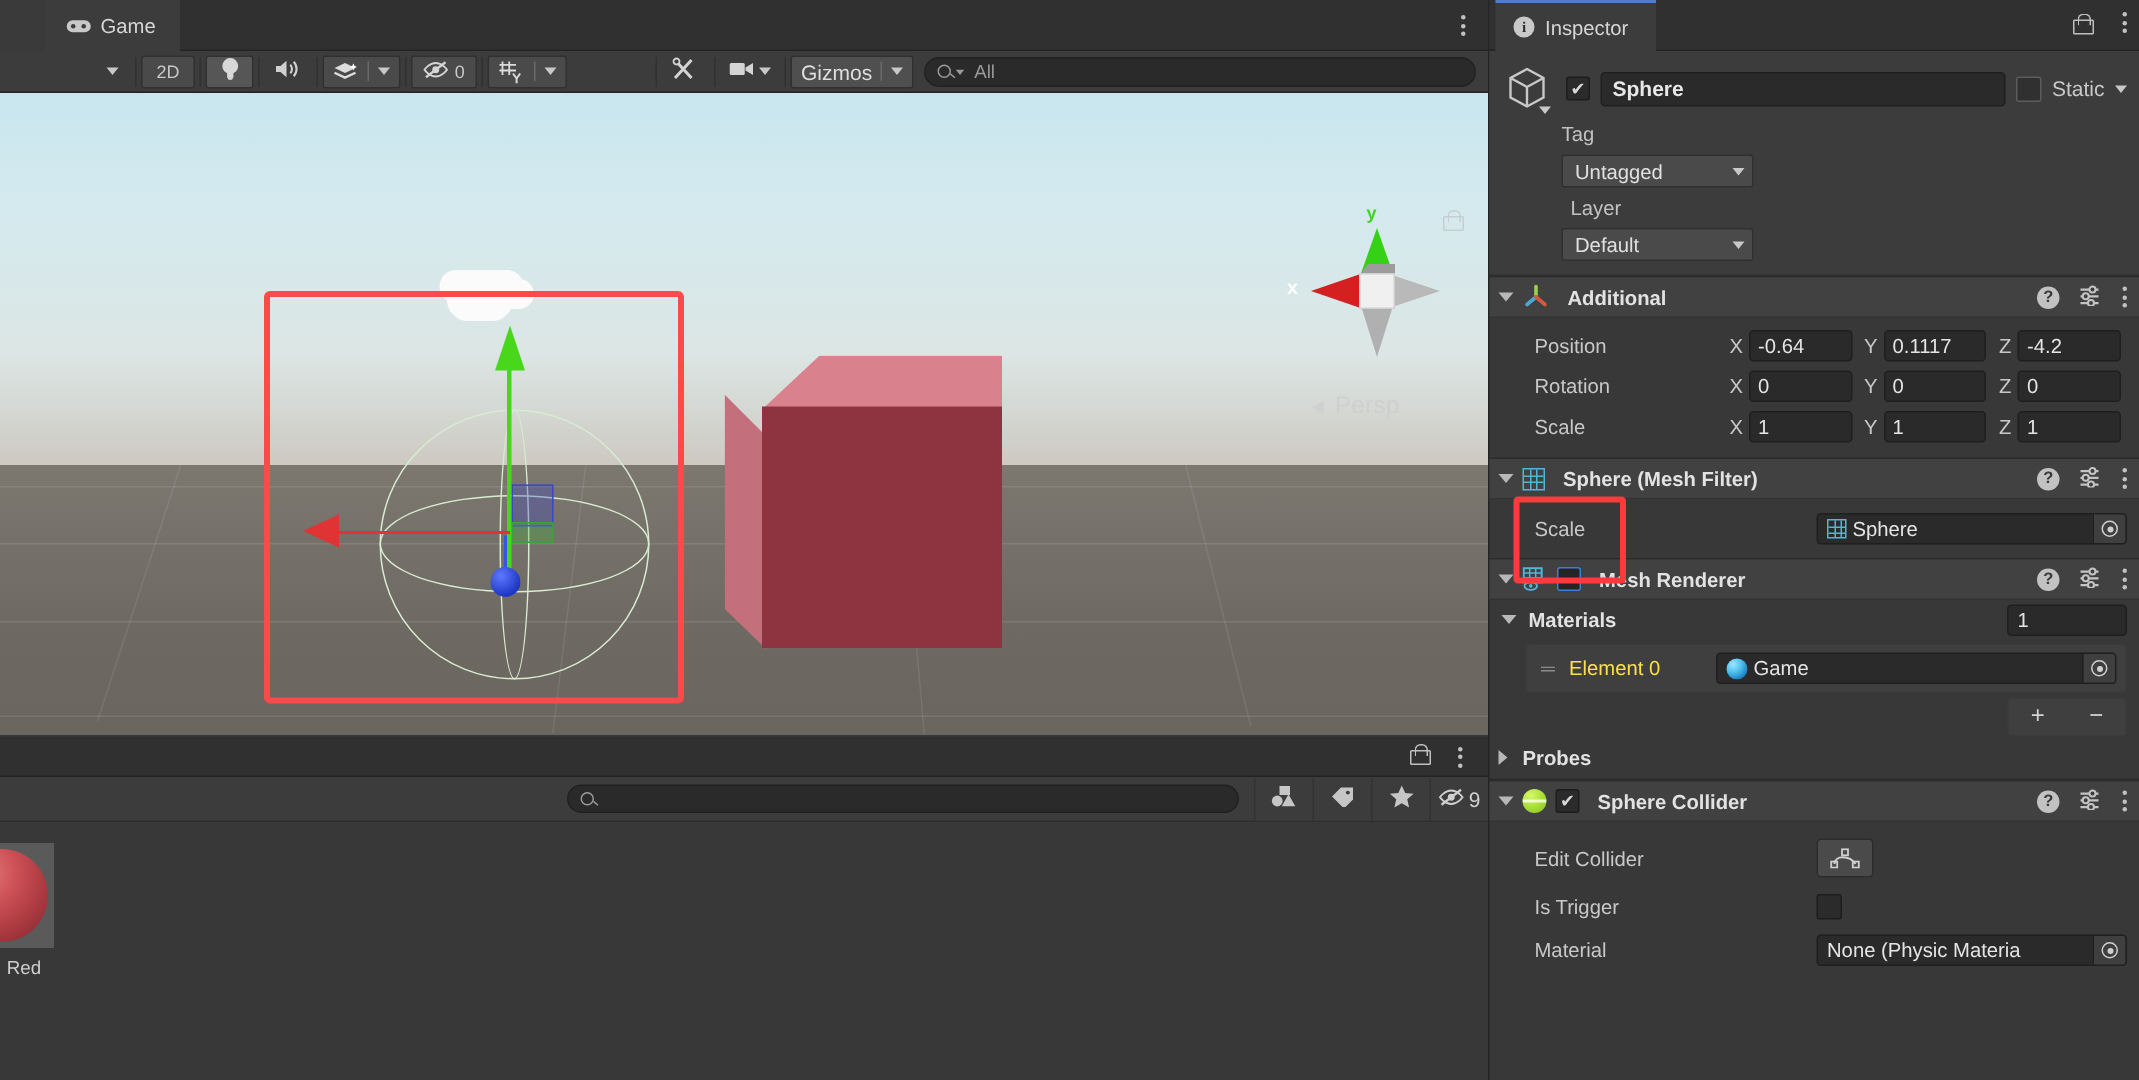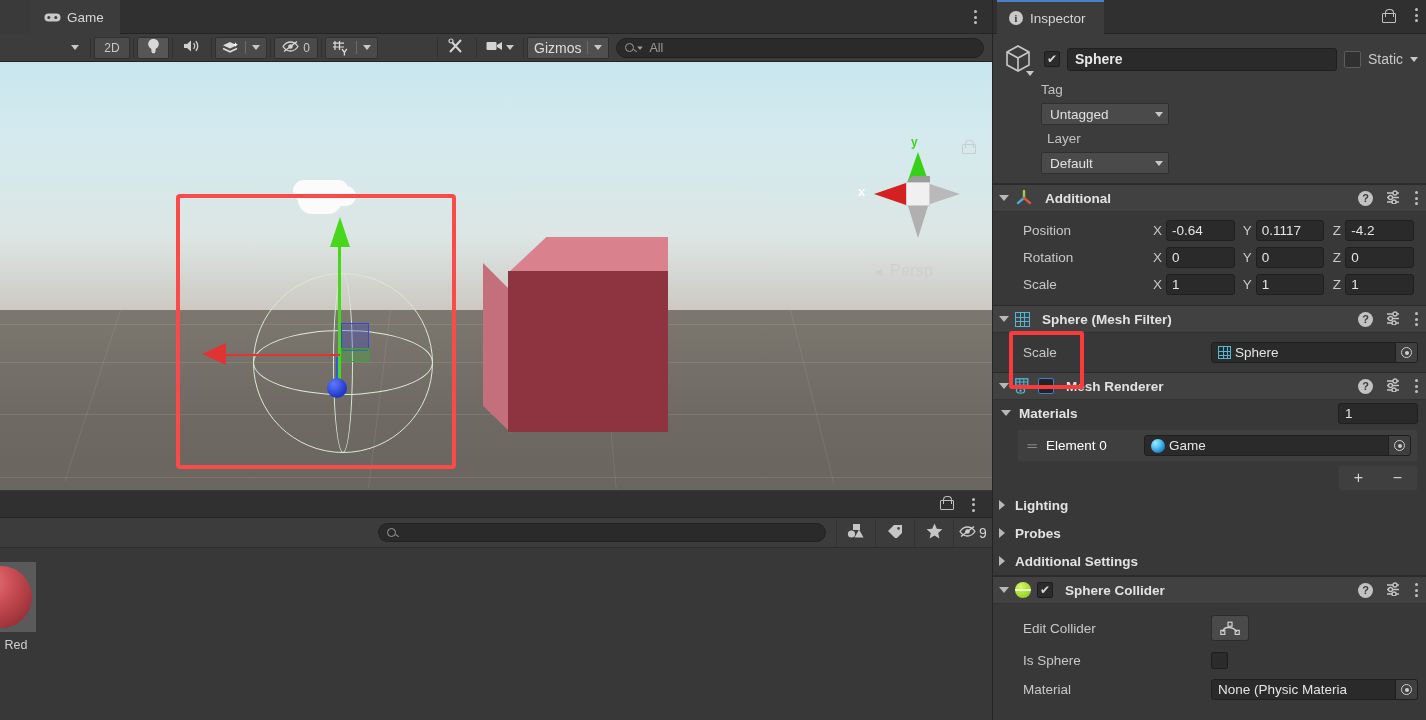--- a/index.html
+++ b/index.html
@@ -256,21 +256,21 @@
      background: radial-gradient(circle at 32% 28%, #9fe6ff 0%, #4fc2ef 38%, #1d7fc0 75%, #0d4f84 100%); }
 
   .mats-head { display:flex; align-items:center; height:26px; padding:0 8px 0 8px; }
   .mats-title { font-size:13.5px; font-weight:bold; color:#e2e2e2; margin-left:8px;}
   .mats-count { width:80px; height:21px; margin-left:auto; background:#2a2a2a;
      border:1px solid #1f1f1f; border-radius:3px; display:flex; align-items:center;
      padding:0 6px; color:#e4e4e4; font-size:13.5px;}
   .elem-box { margin:3px 8px 0 24px; background:#3f3f3f; border:1px solid #3a3a3a;
      border-radius:3px; padding:5px 6px; display:flex; align-items:center; gap:6px;}
   .drag-handle { width:16px; color:#8a8a8a; text-align:center; font-size:13px;}
-  .elem-lbl { width:92px; color:#ffffff; font-size:13.5px;}
+  .elem-lbl { width:92px; color:#fde047; font-size:13.5px;}
   .plusminus { margin:3px 8px 0 0; display:flex; justify-content:flex-end; }
   .pm-box { background:#3f3f3f; border:1px solid #3a3a3a; border-radius:3px;
      display:flex; height:26px; width:80px; }
   .pm-box span { flex:1; display:flex; align-items:center; justify-content:center;
      color:#d4d4d4; font-size:16px;}
 
   .foldrow { display:flex; align-items:center; height:28px; padding-left:6px; gap:10px;}
   .foldrow .flabel { font-size:13.5px; font-weight:bold; color:#e2e2e2;}
 
   .collider-icon { width:16px;height:16px;border-radius:50%; flex:0 0 auto;
@@ -763,29 +763,21 @@
       </div>
       <div class="plusminus">
         <span class="pm-box">
           <span>+</span>
           <span>−</span>
         </span>
       </div>
 
       <div class="foldrow">
         <span class="tri right"></span>
-        <span class="flabel">Lighting</span>
-      </div>
-      <div class="foldrow">
-        <span class="tri right"></span>
         <span class="flabel">Probes</span>
-      </div>
-      <div class="foldrow">
-        <span class="tri right"></span>
-        <span class="flabel">Additional Settings</span>
       </div>
     </div>
 
     <div class="comp" style="border-top:2px solid #2b2b2b">
       <div class="comp-head">
         <span class="tri"></span>
         <span class="collider-icon"></span>
         <span class="cb">✔</span>
         <span class="comp-title">Sphere Collider</span>
         <span class="comp-actions">
@@ -813,21 +805,21 @@
               <svg width="20" height="16" viewBox="0 0 20 16">
                   <path d="M3 13c0-6 10-6 14 0" stroke="#d0d0d0" stroke-width="1.3" fill="none"></path>
                   <rect x="0.8" y="11.4" width="4" height="4" fill="none" stroke="#d0d0d0" stroke-width="1.2"></rect>
                   <rect x="15.2" y="11.4" width="4" height="4" fill="none" stroke="#d0d0d0" stroke-width="1.2"></rect>
                   <rect x="8" y="3.2" width="4" height="4" fill="none" stroke="#d0d0d0" stroke-width="1.2"></rect>
                 </svg>
             </span>
           </span>
         </div>
         <div class="prow" style="height:32px">
-          <span class="plabel">Is Sphere</span>
+          <span class="plabel">Is Trigger</span>
           <span class="trigger-cb" style="margin-left:62px"></span>
         </div>
         <div class="prow">
           <span class="plabel">Material</span>
           <span class="objfield" style="margin-left:62px">
             <span class="ofname">
               <span>None (Physic Materia</span>
             </span>
             <span class="objpick">
                 <span class="ring"></span>

